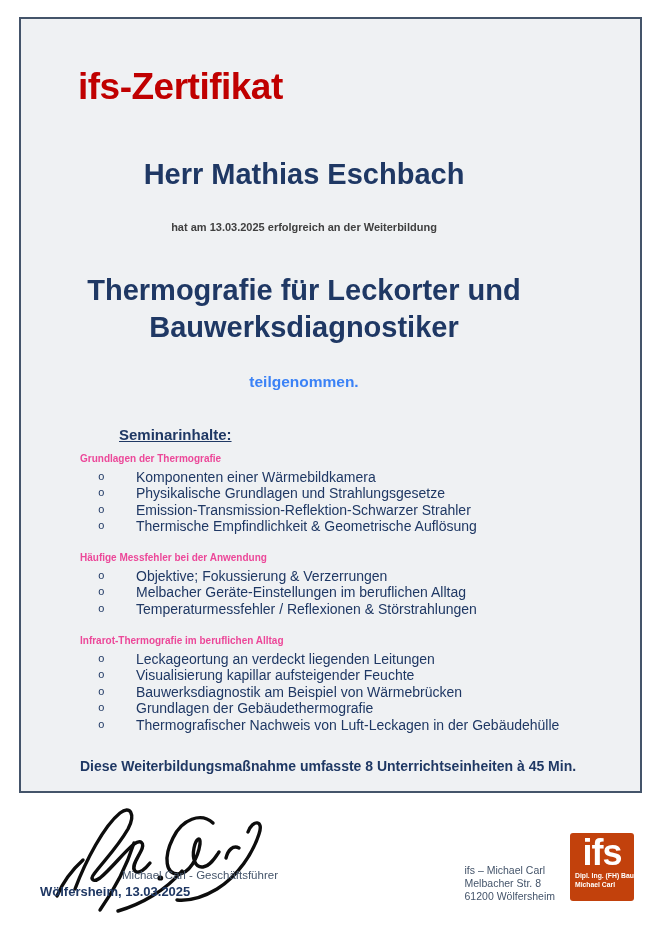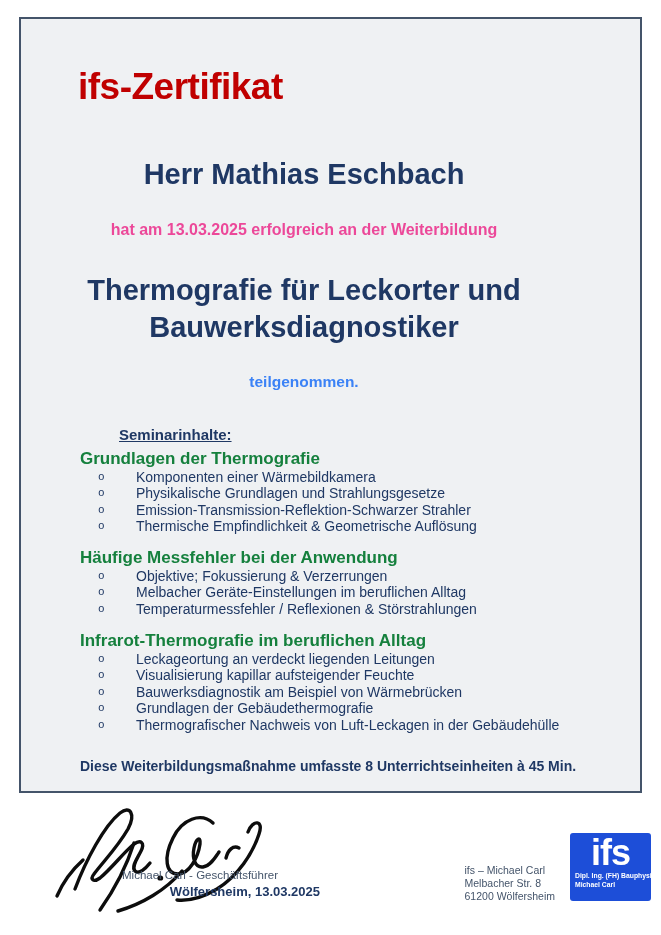--- a/index.html
+++ b/index.html
@@ -32,22 +32,22 @@
 
   .centered-band { left: 19px; width: 570px; text-align: center; }
 
   .recipient {
     top: 158px;
     font-size: 29px; font-weight: bold;
     color: #1F3864;
   }
   .intro {
     top: 221px;
-    font-size: 16px; font-weight: bold;
-    color: #ec4899;
+    font-size: 11px; font-weight: bold;
+    color: #404040;
   }
   .course-title {
     top: 272px;
     font-size: 29px; font-weight: bold;
     line-height: 37px;
     color: #1F3864;
   }
   .participation {
     top: 373px;
     font-size: 15.5px; font-weight: bold;
@@ -59,23 +59,23 @@
     text-decoration: underline;
     color: #1F3864;
     margin-left: 39px;
   }
 
   .section { left: 80px; width: 540px; color: #1F3864; }
   .section-1 { top: 450px; }
   .section-2 { top: 549px; }
   .section-3 { top: 632px; }
   .section-title {
-    font-size: 17px; font-weight: bold;
+    font-size: 10px; font-weight: bold;
     line-height: 17px; margin-bottom: 2px;
-    color: #15803d;
+    color: #ec4899;
   }
   .bullet-row { display: flex; line-height: 16.4px; }
   .bullet-marker {
     width: 38px; margin-left: 18px;
     font-family: "Liberation Mono", monospace;
     font-size: 11px; line-height: 16.4px;
     color: #1F3864; flex: 0 0 auto;
   }
   .bullet-text { font-size: 14px; color: #1F3864; }
 
@@ -87,36 +87,36 @@
 
   .signature-svg { left: 42px; top: 798px; }
 
   .signatory-name {
     left: 60px; top: 869px; width: 280px;
     text-align: center;
     font-size: 11.5px; color: #44546A;
   }
   .place-date {
     left: 40px; top: 884px; width: 280px;
-    text-align: right;
+    text-align: left;
     font-size: 13px; font-weight: bold;
     color: #1F3864;
   }
 
   .address-block {
     top: 864px; right: 106px;
     text-align: left;
     font-size: 10.5px; line-height: 13px;
     color: #44546A;
   }
 
   .logo-box {
     left: 570px; top: 833px;
-    width: 81px; height: 68px;
-    background: #1d4ed8;
+    width: 64px; height: 68px;
+    background: #c2410c;
     border-radius: 3px;
     color: #ffffff;
     overflow: hidden;
   }
   .logo-text {
     text-align: center;
     font-size: 36px; font-weight: bold;
     line-height: 38px;
     letter-spacing: -1px;
     margin-top: 1px;

